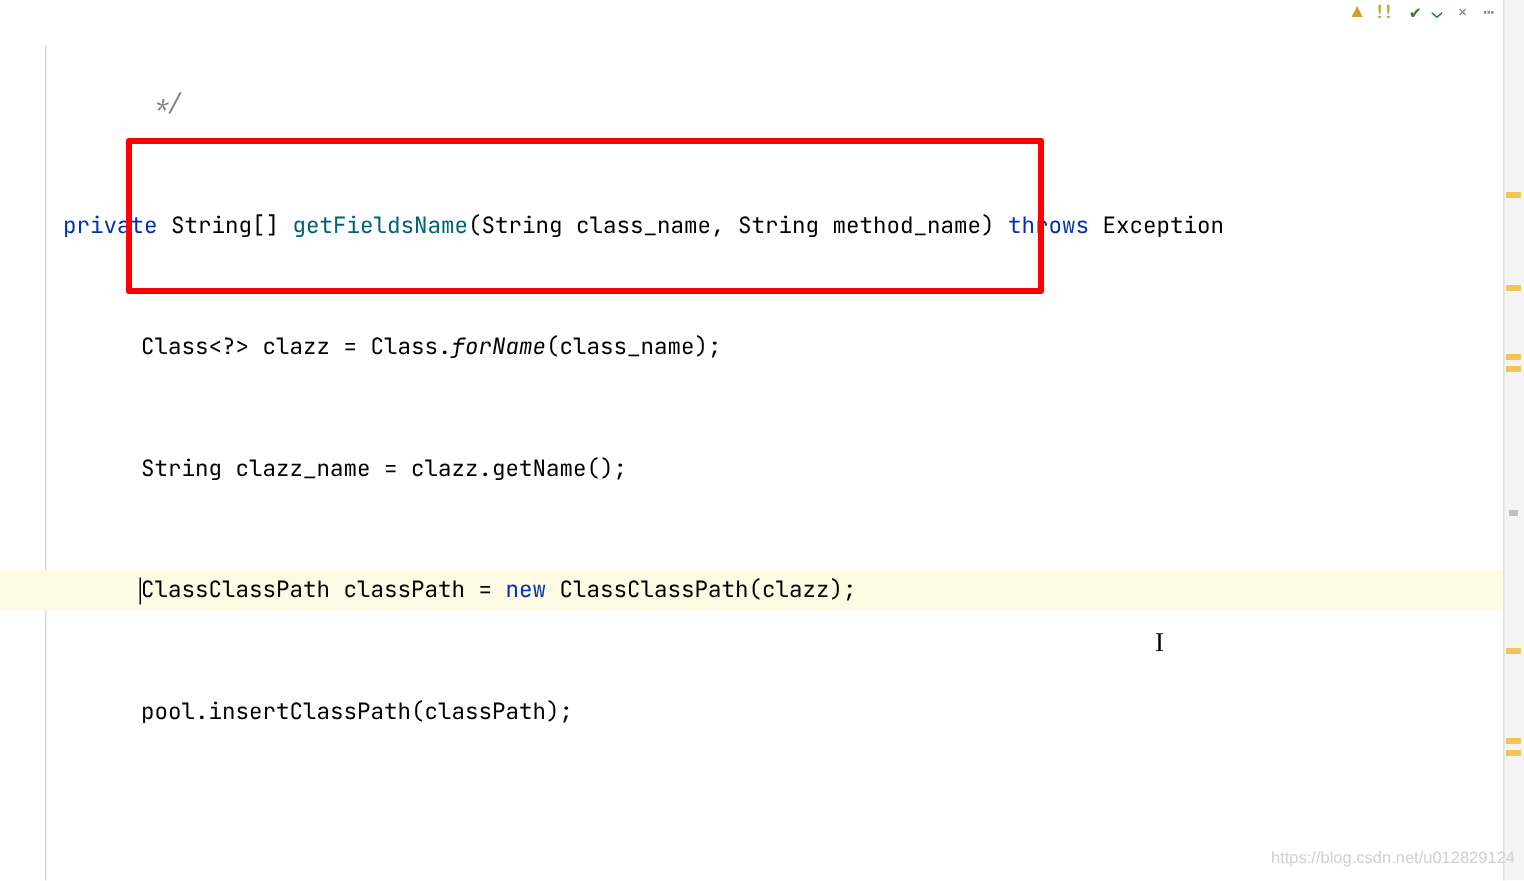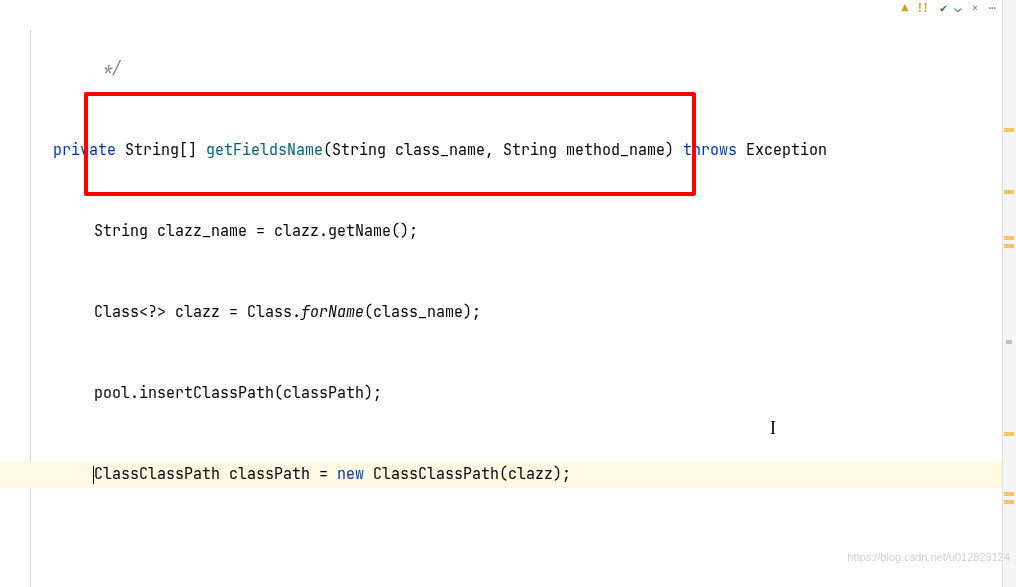--- a/index.html
+++ b/index.html
@@ -14,21 +14,21 @@
     color: #000;
     line-height: 1.8;
   }
   .editor {
     position: absolute;
     left: 0; top: 0; right: 0; bottom: 0;
     padding: 2px 0 0 0;
     white-space: pre;
   }
   .line {
-    padding-left: 53px;
+    padding-left: 42px;
     position: relative;
     height: 27px;
   }
   .line.highlighted { background: #fffae3; }
   .indent1 { padding-left: 94px; }
   .comment { color: #808080; font-style: italic; }
   .keyword { color: #0033b3; }
   .method-decl { color: #00627a; }
   .static-call { font-style: italic; color: #000; }
   .redbox {
@@ -74,21 +74,21 @@
     margin-left:-1px;
   }
   .text-cursor {
     position:absolute;
     font-size:18px;
     color:#000;
     font-family: serif;
   }
   .watermark {
     position:absolute;
-    right:6px; bottom:19px;
+    right:6px; bottom:4px;
     font-size:11px;
     color:#d0d0d0;
     font-family: Arial, sans-serif;
   }
   .fold-bar {
     position:absolute;
     left:30px; top:30px; bottom:0;
     width:1px;
     border-left:1px solid #d9d9d9;
   }
@@ -101,24 +101,24 @@
 <div class="topbar">
   <span class="warn-ind">▲ !!</span>
   <span class="ok-ind">✔ ⌄</span>
   <span class="x">×</span>
   <span class="dd">⋯</span>
 </div>
 
 <div class="editor">
   <div class="line indent1"><span class="comment"> */</span></div>
   <div class="line"><span class="keyword">private</span><span> String[] </span><span class="method-decl">getFieldsName</span><span>(String class_name, String method_name) </span><span class="keyword">throws</span><span> Exception </span></div>
+  <div class="line indent1"><span>Class&lt;?&gt; clazz = Class.</span><span class="static-call">forName</span><span>(class_name);</span></div>
   <div class="line indent1"><span>String clazz_name = clazz.getName();</span></div>
-  <div class="line indent1"><span>Class&lt;?&gt; clazz = Class.</span><span class="static-call">forName</span><span>(class_name);</span></div>
+  <div class="line indent1 highlighted"><span class="cursor-caret"></span><span>ClassClassPath classPath = </span><span class="keyword">new</span><span> ClassClassPath(clazz);</span></div>
   <div class="line indent1"><span>pool.insertClassPath(classPath);</span></div>
-  <div class="line indent1 highlighted"><span class="cursor-caret"></span><span>ClassClassPath classPath = </span><span class="keyword">new</span><span> ClassClassPath(clazz);</span></div>
   
   
   
   
   
   
   
   
   
   

